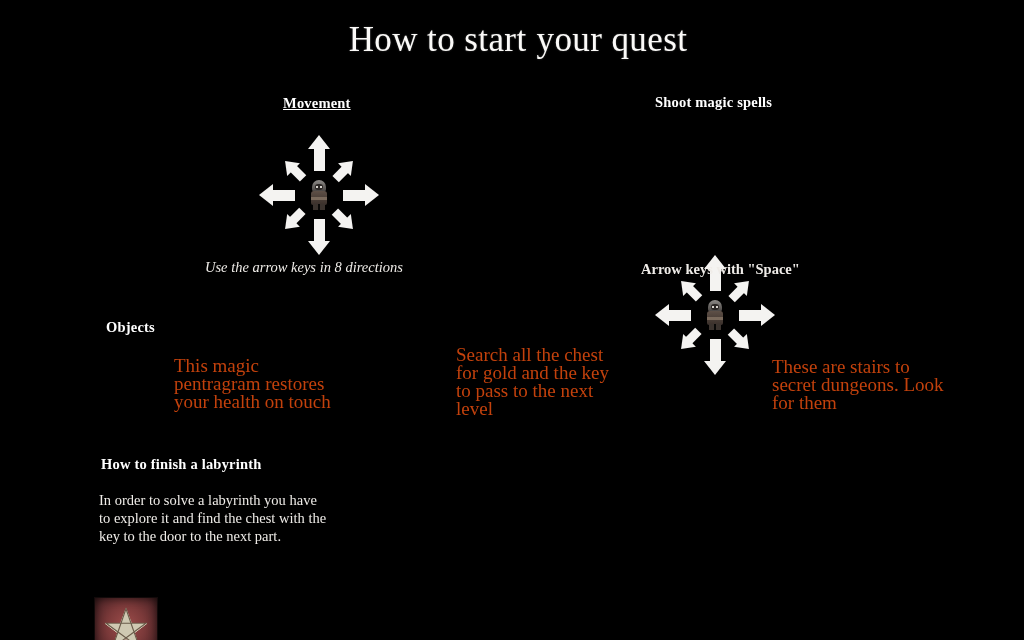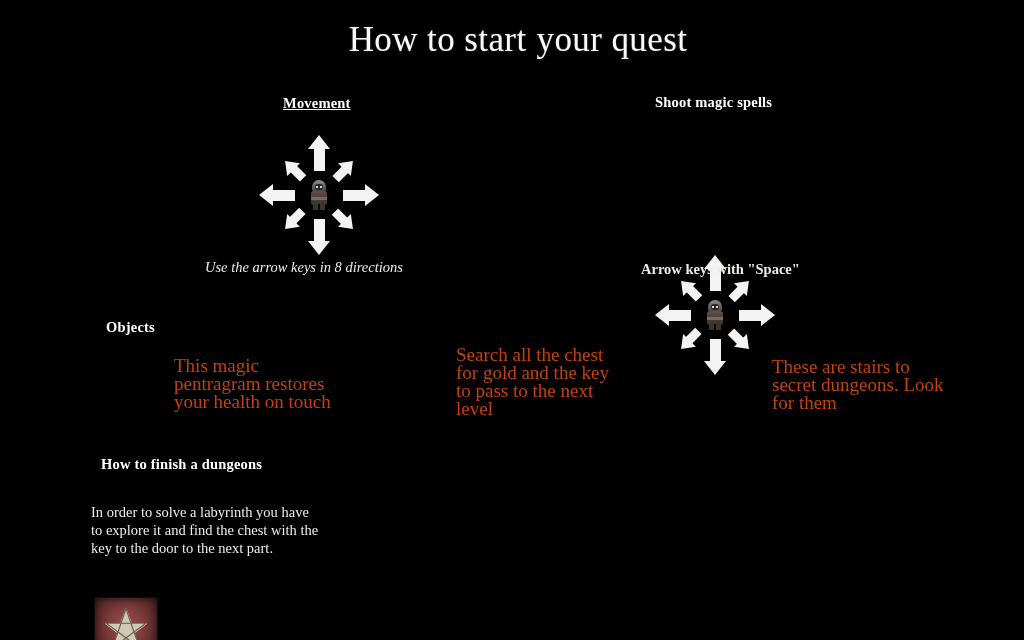--- a/index.html
+++ b/index.html
@@ -292,15 +292,15 @@
     <polygon points="50,6 61.8,38.2 95,38.2 68,58.5 79,92 50,71 21,92 32,58.5 5,38.2 38.2,38.2" fill="#cfc9b2" stroke="#efe9d2" stroke-width="2"></polygon>
     <polygon points="50,6 20.6,91 93.2,37.4 6.8,37.4 79.4,91" fill="none" stroke="#6a5c4a" stroke-width="2.5"></polygon>
   </svg>
 </div>
 <div class="abs obj-text" style="left:168px; top:357px; width:165px;">This magic pentragram restores your health on touch</div>
 
 <div class="abs obj-text" style="left:450px; top:346px; width:170px;">Search all the chest for gold and the key to pass to the next level</div>
 
 <div class="abs obj-text centered" style="left:766px; top:358px; width:180px;">These are stairs to secret dungeons. Look for them</div>
 
-<div class="abs section-head" style="left:95px; top:456px;">How to finish a dungeons</div>
-
-<div class="abs body-text" style="left:85px; top:491px; width:232px;margin-top:12px;">In order to solve a labyrinth you have to explore it and find the chest with the key to the door to the next part.</div>
+<div class="abs section-head" style="left:95px; top:456px;">How to finish a labyrinth</div>
+
+<div class="abs body-text" style="left:93px; top:491px; width:232px;">In order to solve a labyrinth you have to explore it and find the chest with the key to the door to the next part.</div>
 
 </body></html>

